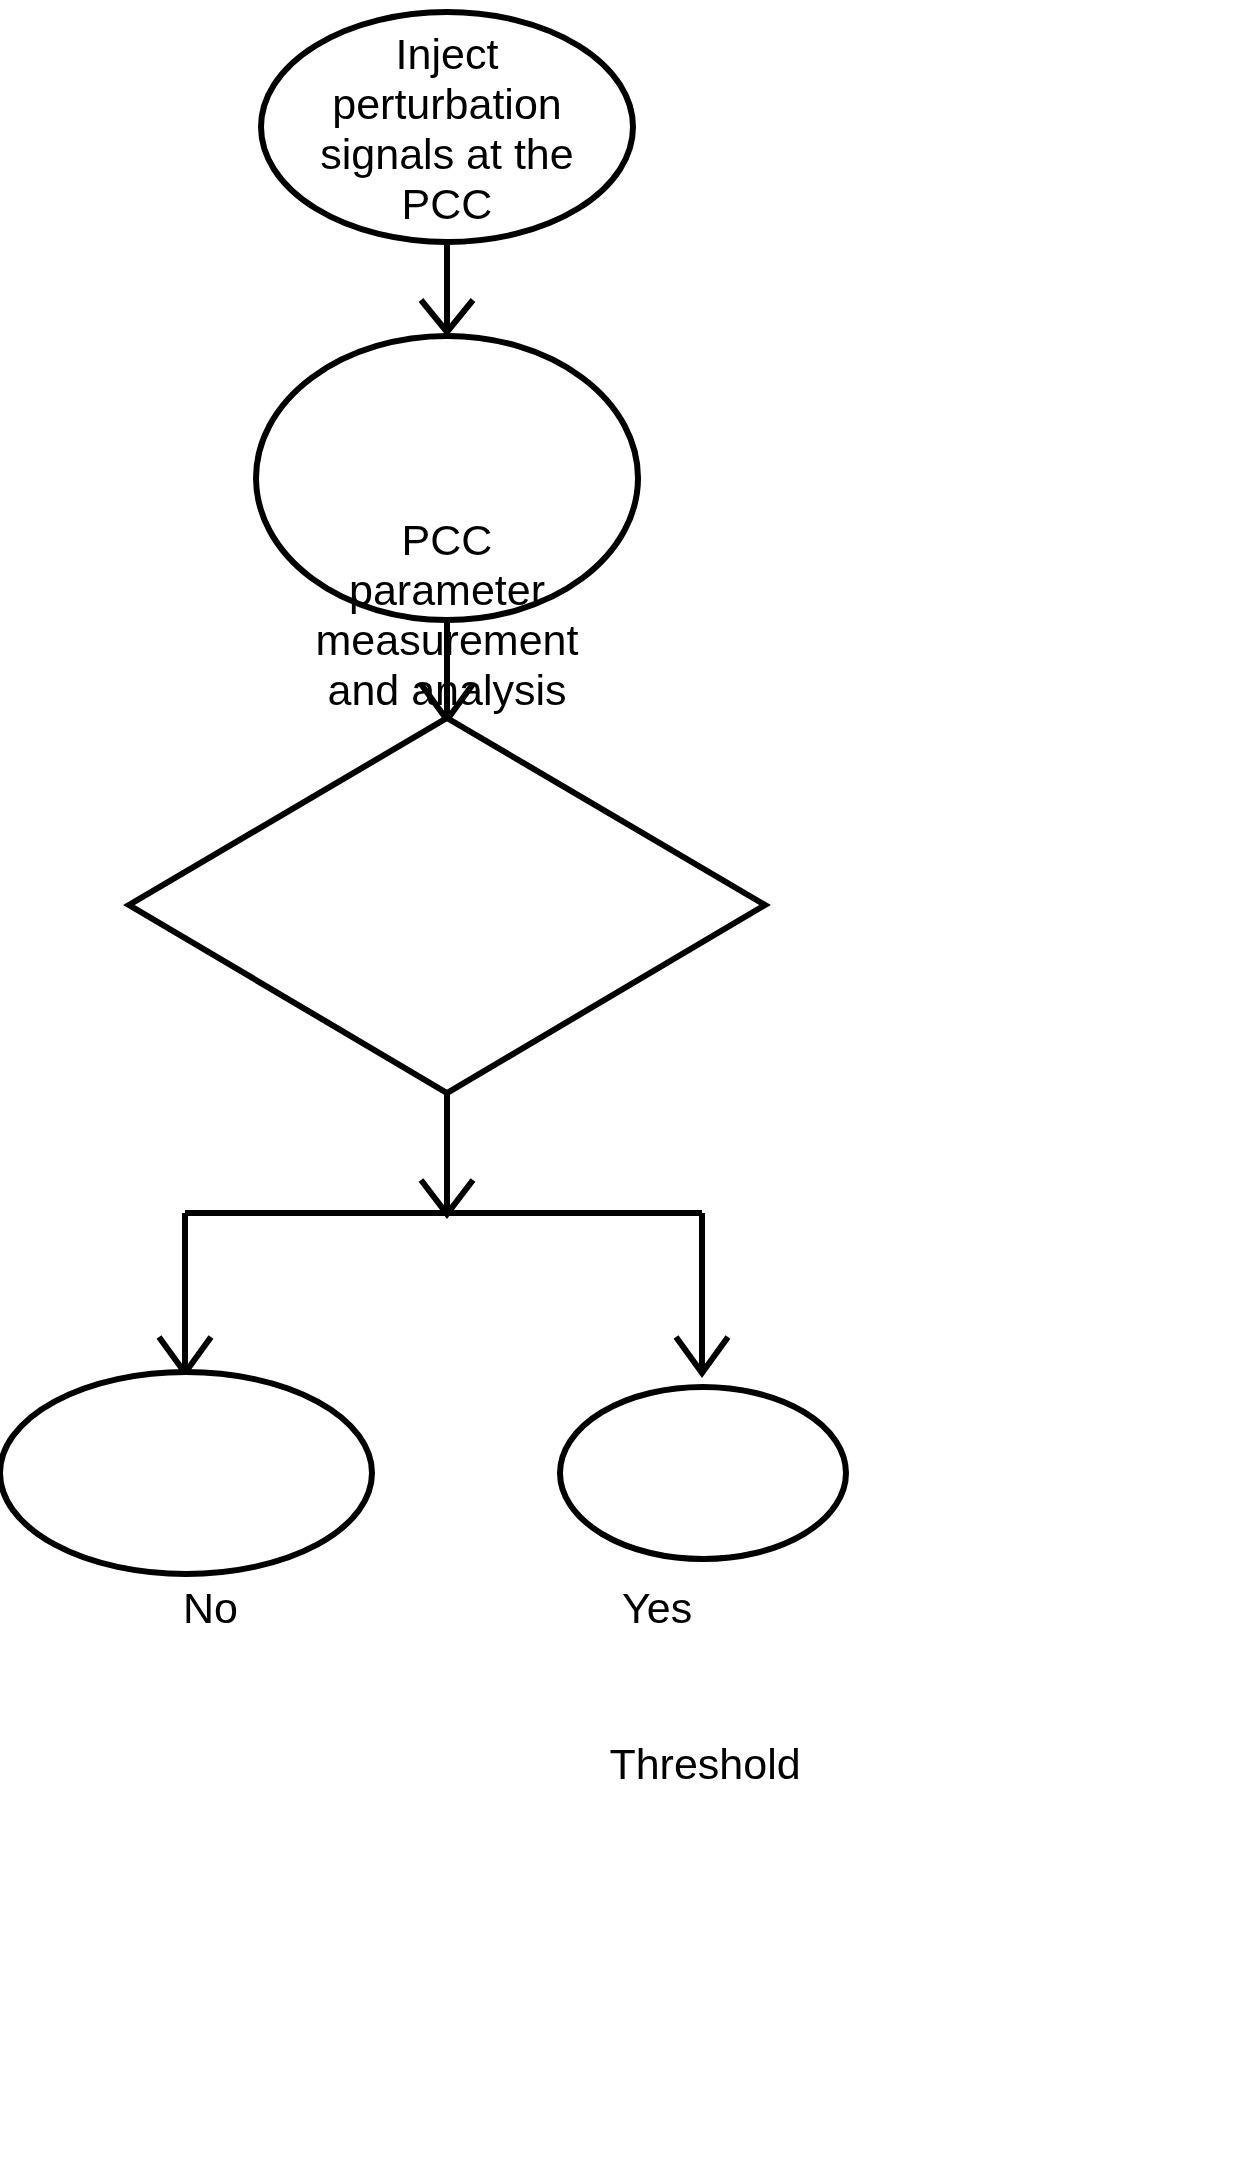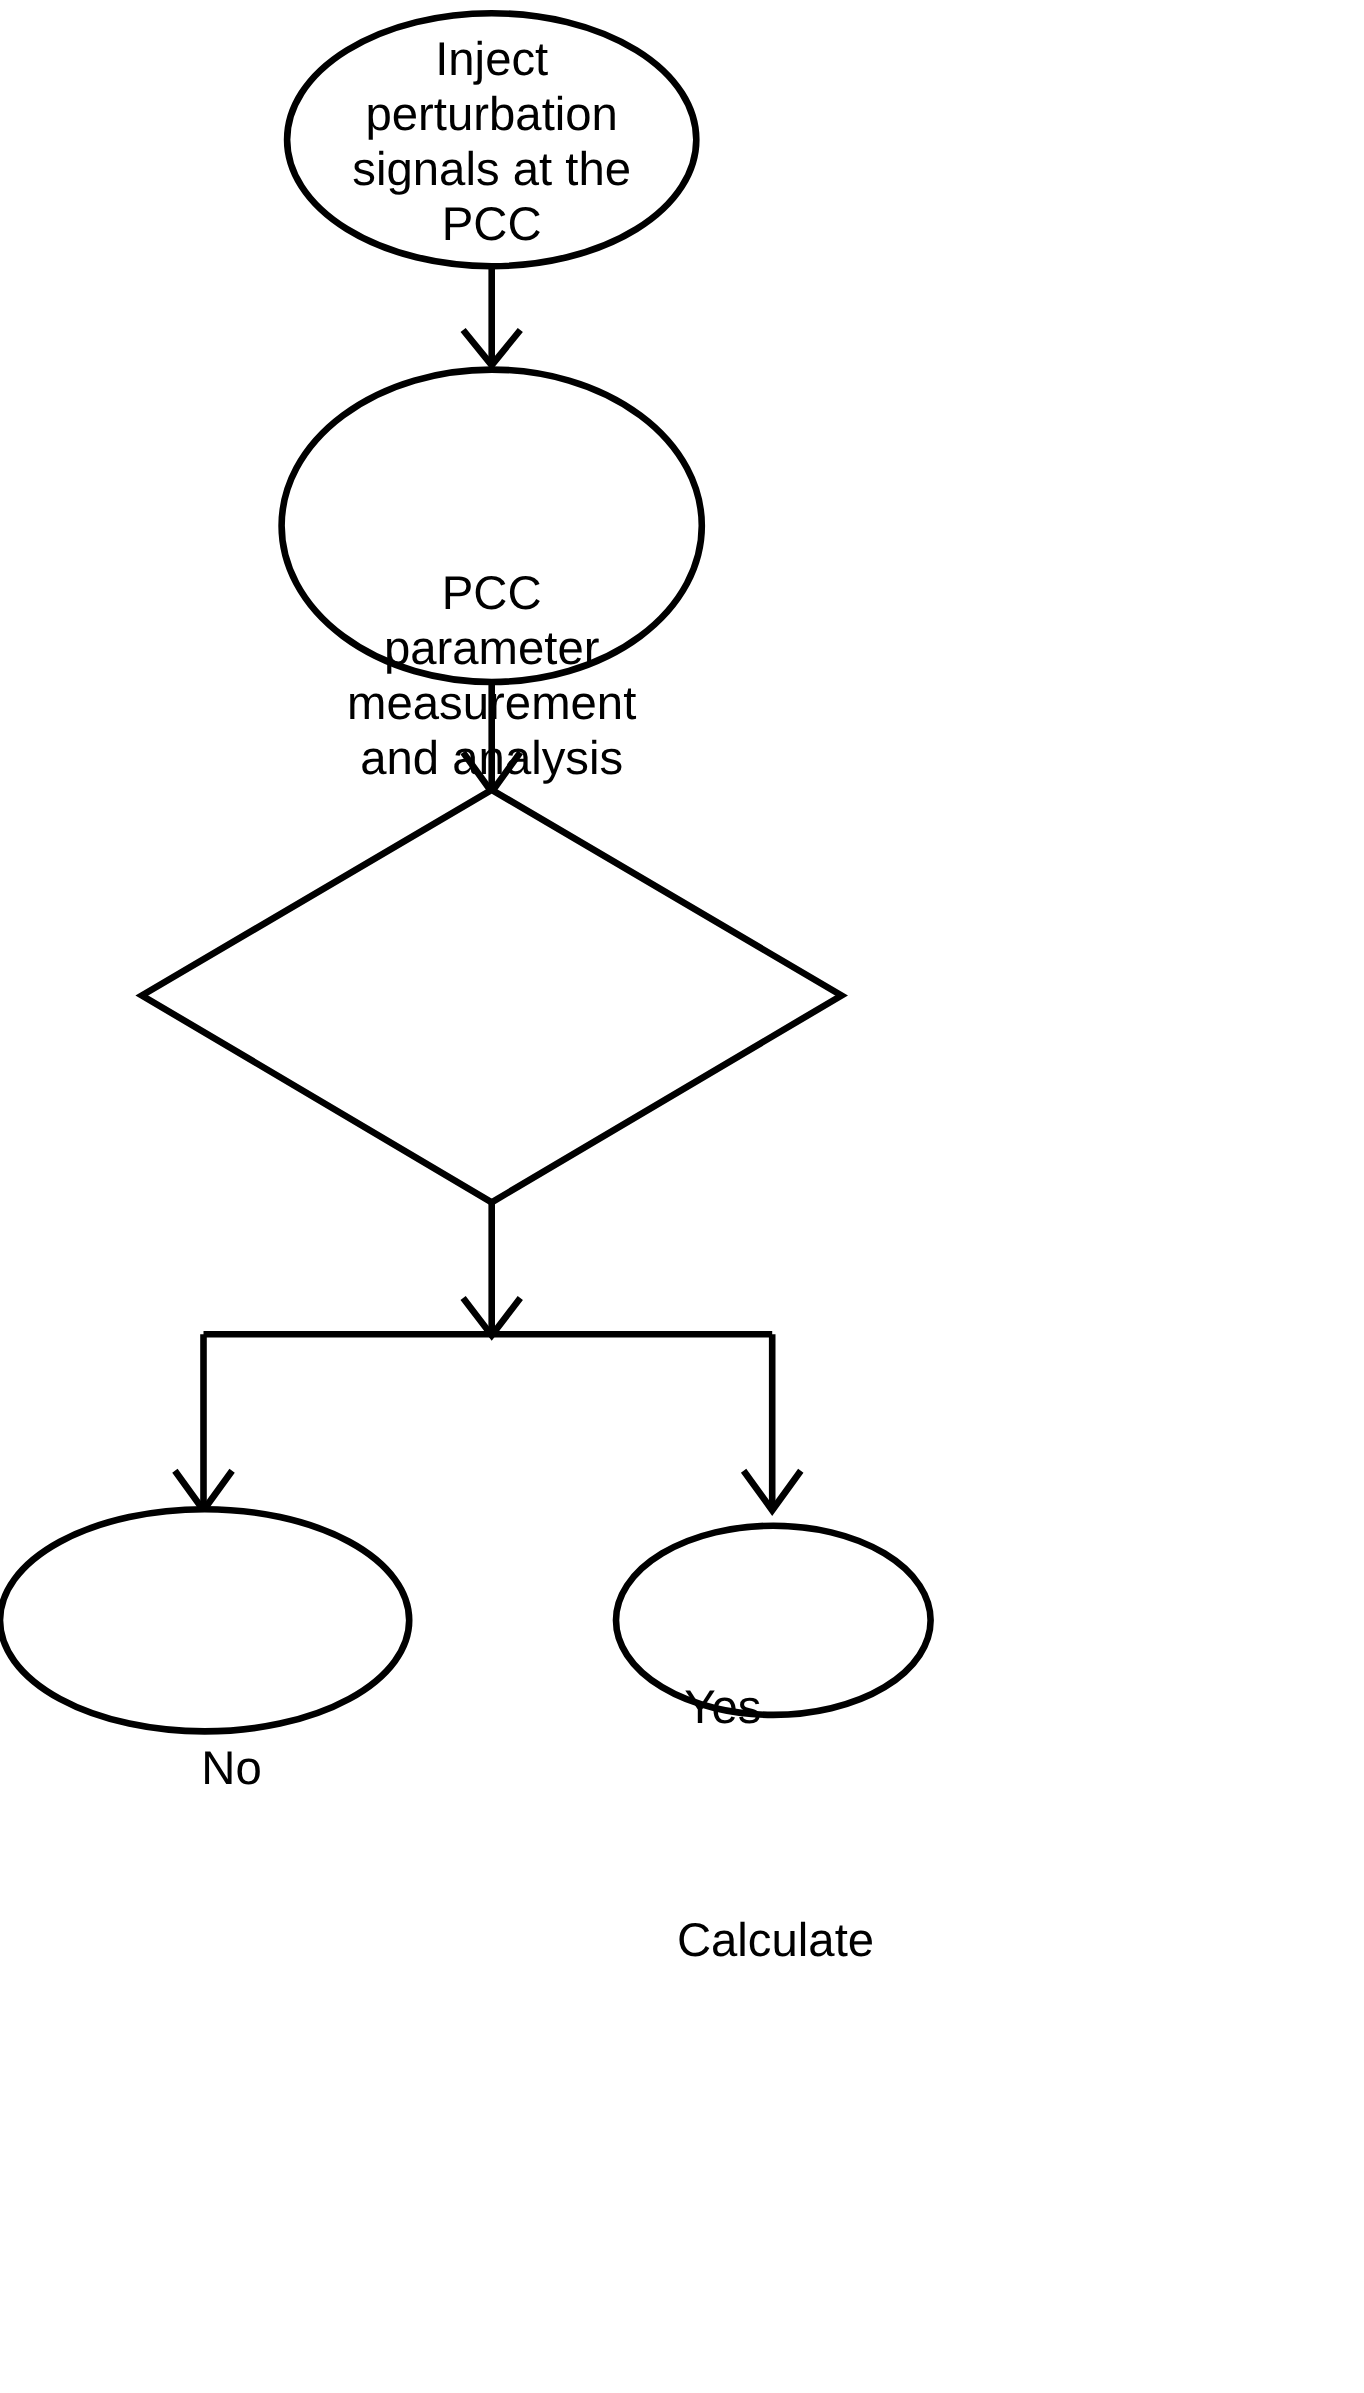--- a/index.html
+++ b/index.html
@@ -75,21 +75,21 @@
   }
   #label-calculate {
     left: 20px;  top: 1658px;  width: 340px;
     font-size: 43px;
   }
   #label-islanding {
     left: 560px;  top: 1740px;  width: 290px;
     font-size: 43px;
   }
   #edge-label-no  { left: 163px; top: 1587px; margin-left: 20px; }
-  #edge-label-yes { left: 622px; top: 1531px; }
+  #edge-label-yes { left: 622px; top: 1587px; }
 </style>
 </head>
 <body>
 
 <div id="flow-root">
 
   <svg id="flow-svg" viewBox="0 0 1240 2175">
 
     <ellipse class="node-shape" cx="447" cy="127" rx="186" ry="115"></ellipse>
 
@@ -125,19 +125,19 @@
 signals at the
 PCC</div>
 
   <div class="node-label" id="label-measure">PCC
 parameter
 measurement
 and analysis</div>
 
 
 
-  <div class="node-label" id="label-islanding">Calculate</div>
+  <div class="node-label" id="label-islanding">Threshold</div>
 
   <div class="edge-label" id="edge-label-no">No</div>
 
   <div class="edge-label" id="edge-label-yes">Yes</div>
 
 </div>
 
 </body></html>

